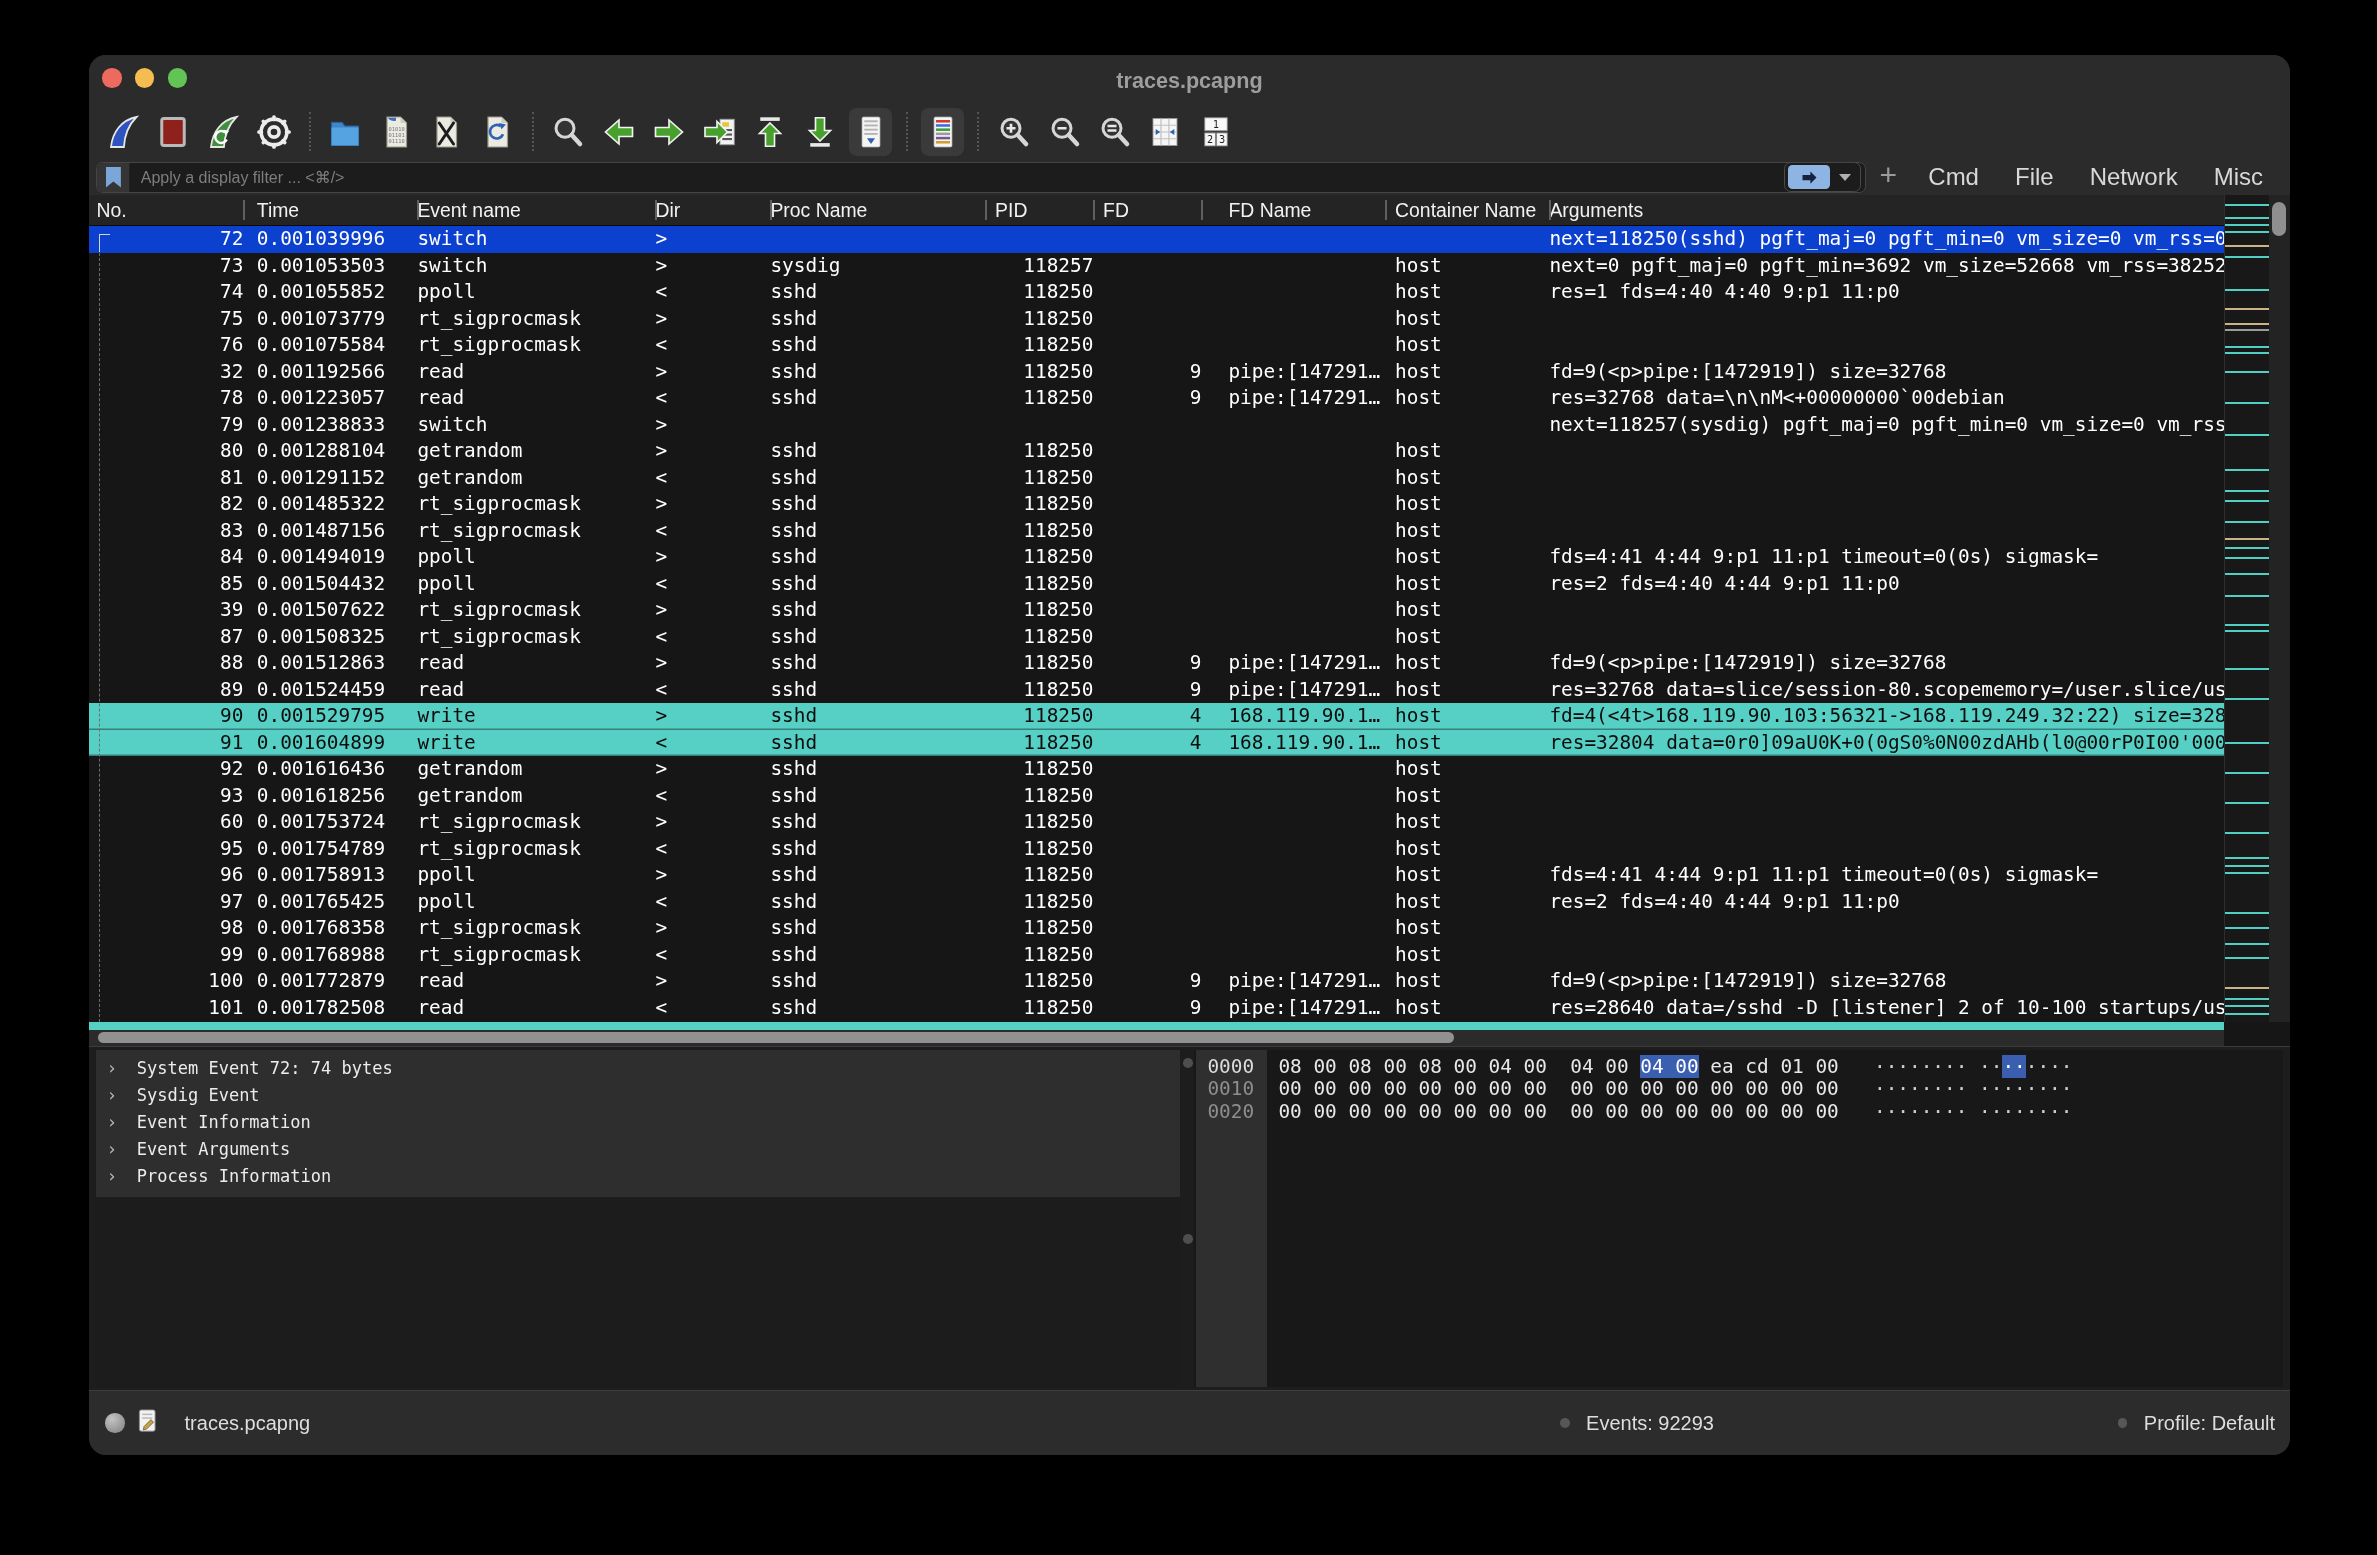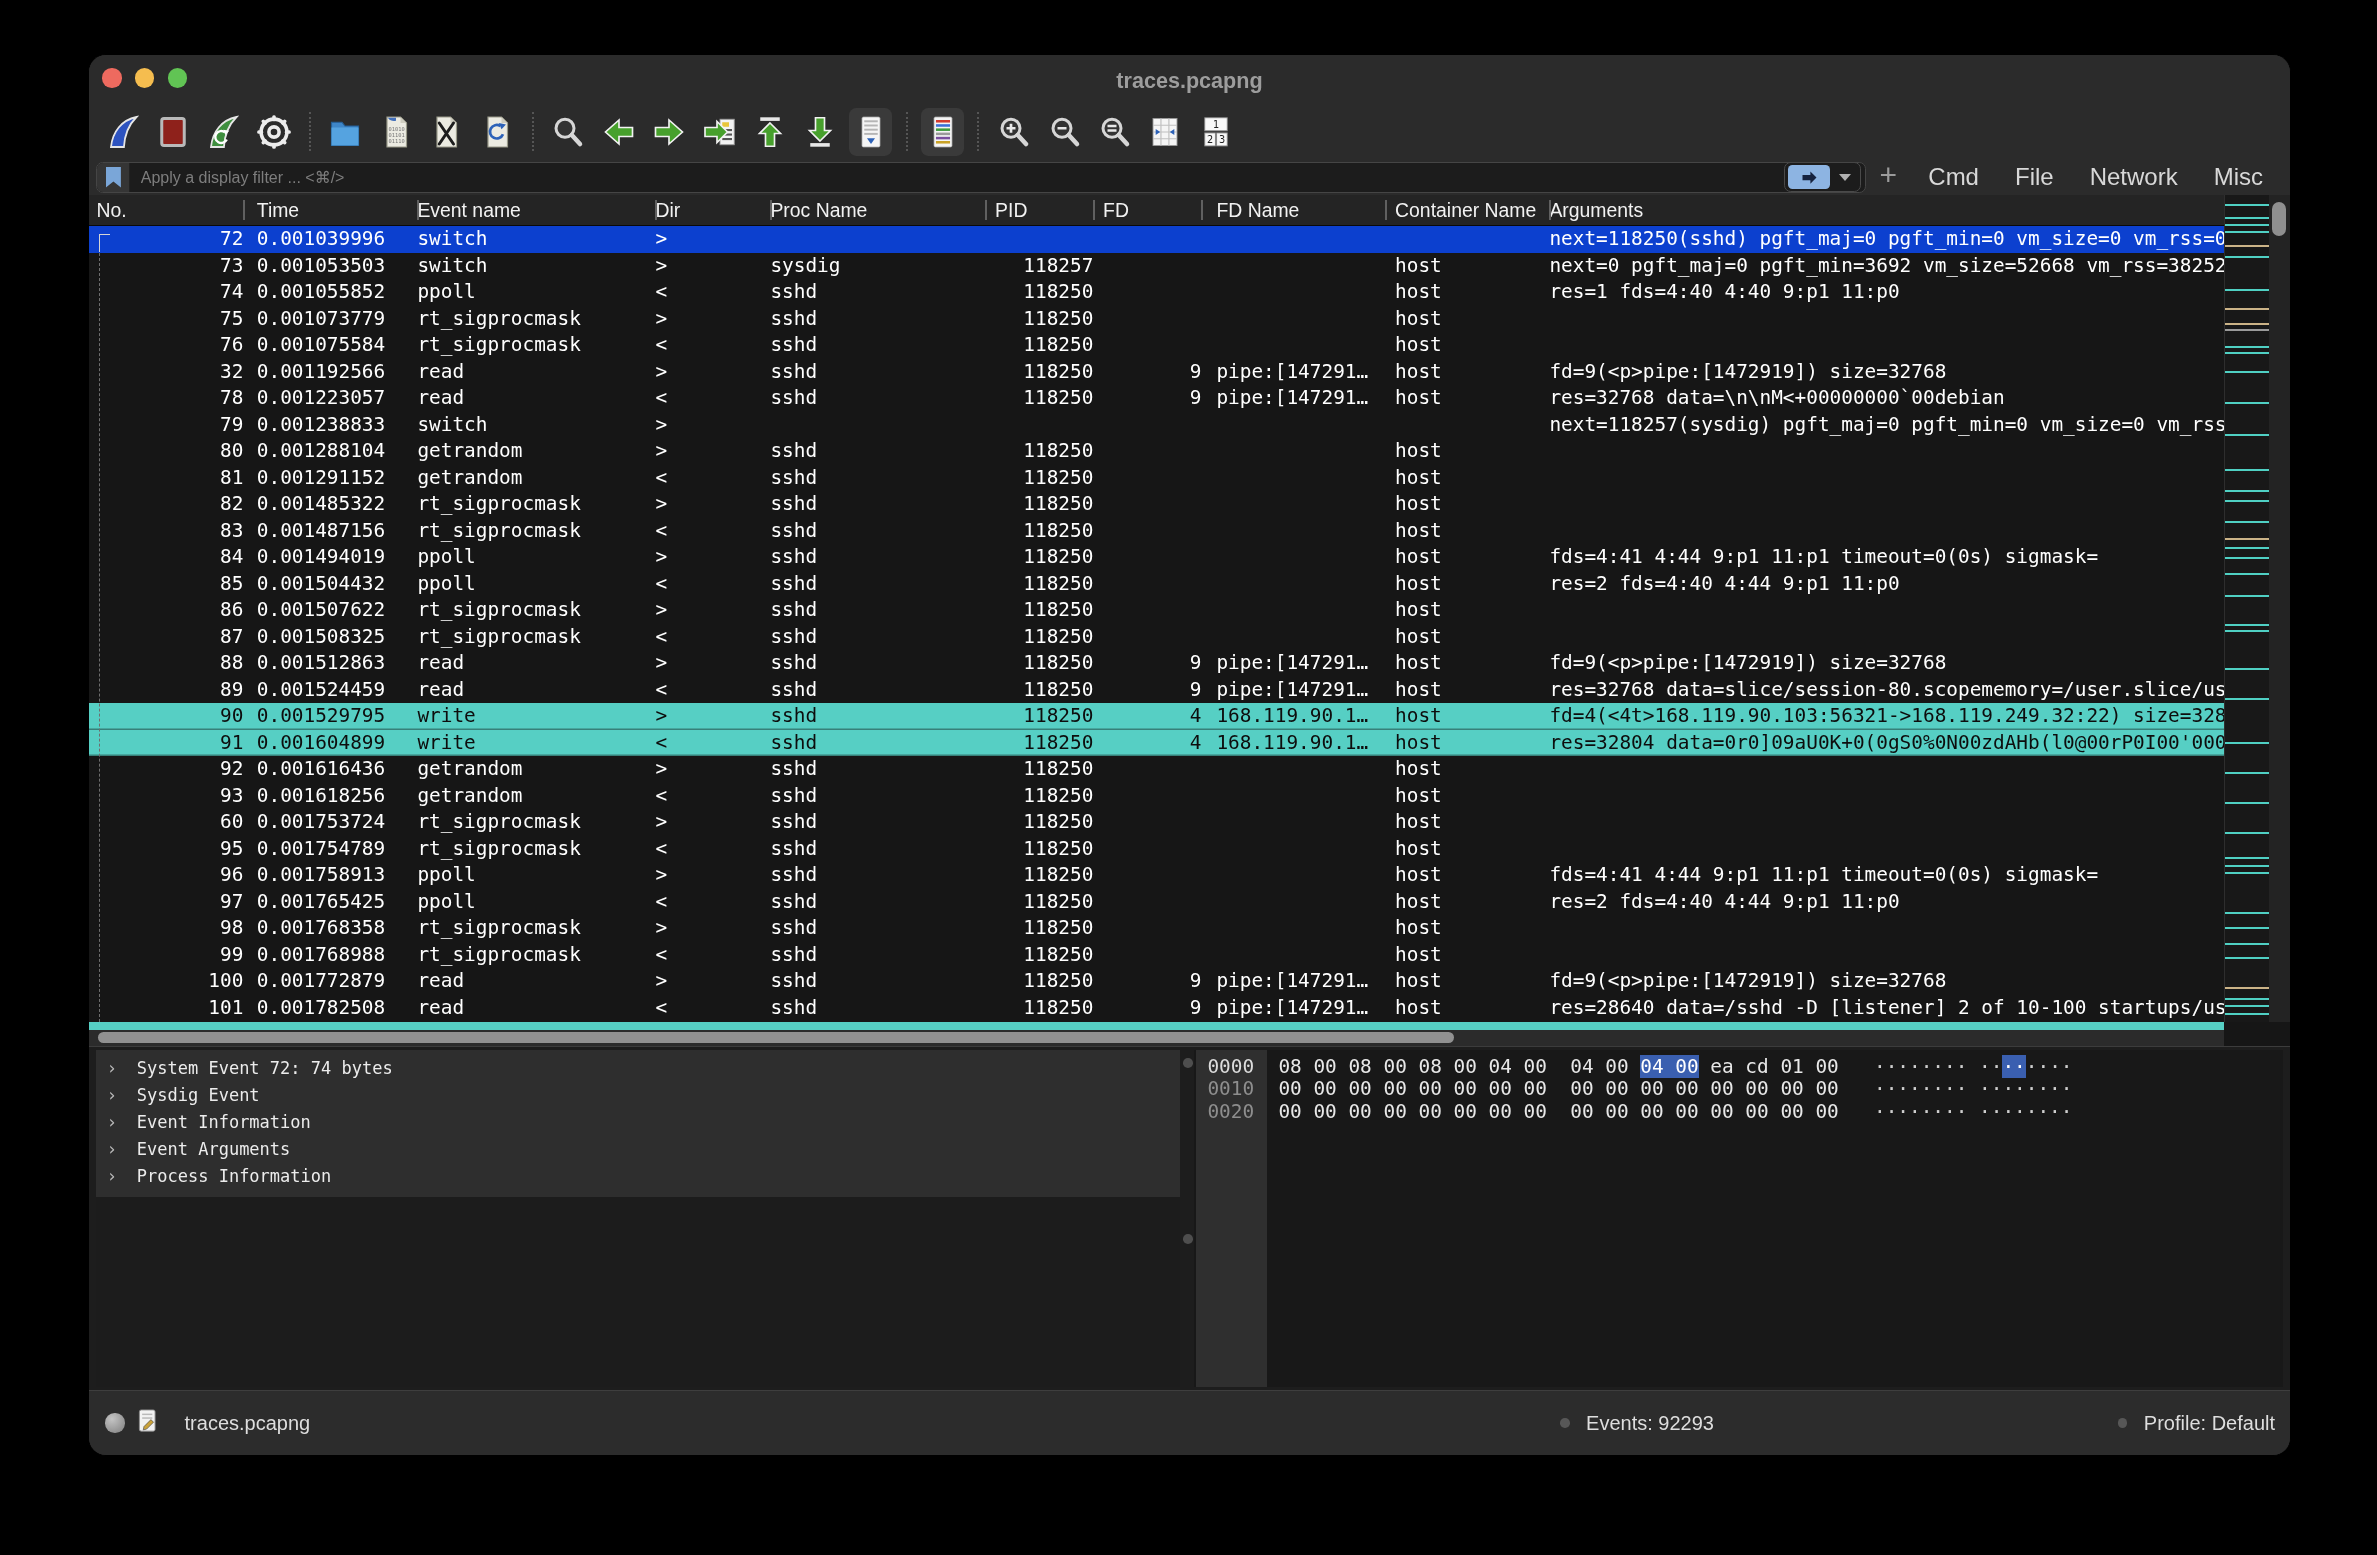--- a/index.html
+++ b/index.html
@@ -44,21 +44,21 @@
   .row{display:flex;height:26.5px;line-height:26.5px;padding-left:7.4px;white-space:nowrap;}
   .row.sel{background:#0c40cf;}
   .row.teal{background:#56cfc4;color:#0d0d0d;box-shadow:inset 0 -1.5px 0 rgba(10,10,10,.4);}
   .c-no{width:147px;text-align:right;flex:0 0 auto;}
   .c-time{width:174px;padding-left:13.4px;flex:0 0 auto;}
   .c-event{width:238px;flex:0 0 auto;overflow:hidden;}
   .c-dir{width:115px;flex:0 0 auto;}
   .c-proc{width:215px;flex:0 0 auto;}
   .c-pid{width:108px;text-align:right;flex:0 0 auto;}
   .c-fd{width:108px;text-align:right;flex:0 0 auto;}
-  .c-fdname{width:184px;padding-left:15px;flex:0 0 auto;overflow:hidden;}
+  .c-fdname{width:184px;padding-left:27px;flex:0 0 auto;overflow:hidden;}
   .c-cont{width:164px;padding-left:9.7px;flex:0 0 auto;}
   .c-args{flex:1;overflow:hidden;}
   .hdr .c-pid,.hdr .c-fd{text-align:left;padding-left:9.7px;}
   .bracket{position:absolute;left:10.4px;top:39px;width:10.4px;height:18px;border-left:1.5px solid #d5d5d5;border-top:1.5px solid #d5d5d5;}
   .dashline{position:absolute;left:10.4px;top:58px;height:769px;border-left:1.5px dashed #6e6e6e;}
   .partial{position:absolute;left:0;right:66px;top:827px;height:8.2px;overflow:hidden;}
   .partial .row{background:#56cfc4;color:#0d0d0d;}
   .hscroll{position:absolute;left:0;right:66px;top:835px;height:15.6px;background:#2b2b2b;}
   .hthumb{position:absolute;left:9px;top:2.2px;width:1356px;height:11.2px;border-radius:6px;background:#919191;}
   .minimap{position:absolute;right:21px;top:0;width:45px;height:827px;background:#181818;border-left:1.5px solid #2e2e2e;}
@@ -475,21 +475,21 @@
           <span class="c-event">ppoll</span>
           <span class="c-dir">&lt;</span>
           <span class="c-proc">sshd</span>
           <span class="c-pid">118250</span>
           <span class="c-fd"></span>
           <span class="c-fdname"></span>
           <span class="c-cont">host</span>
           <span class="c-args">res=2 fds=4:40 4:44 9:p1 11:p0</span>
         </div>
         <div class="row">
-          <span class="c-no">86</span>
+          <span class="c-no">39</span>
           <span class="c-time">0.001507622</span>
           <span class="c-event">rt_sigprocmask</span>
           <span class="c-dir">&gt;</span>
           <span class="c-proc">sshd</span>
           <span class="c-pid">118250</span>
           <span class="c-fd"></span>
           <span class="c-fdname"></span>
           <span class="c-cont">host</span>
           <span class="c-args"></span>
         </div>

